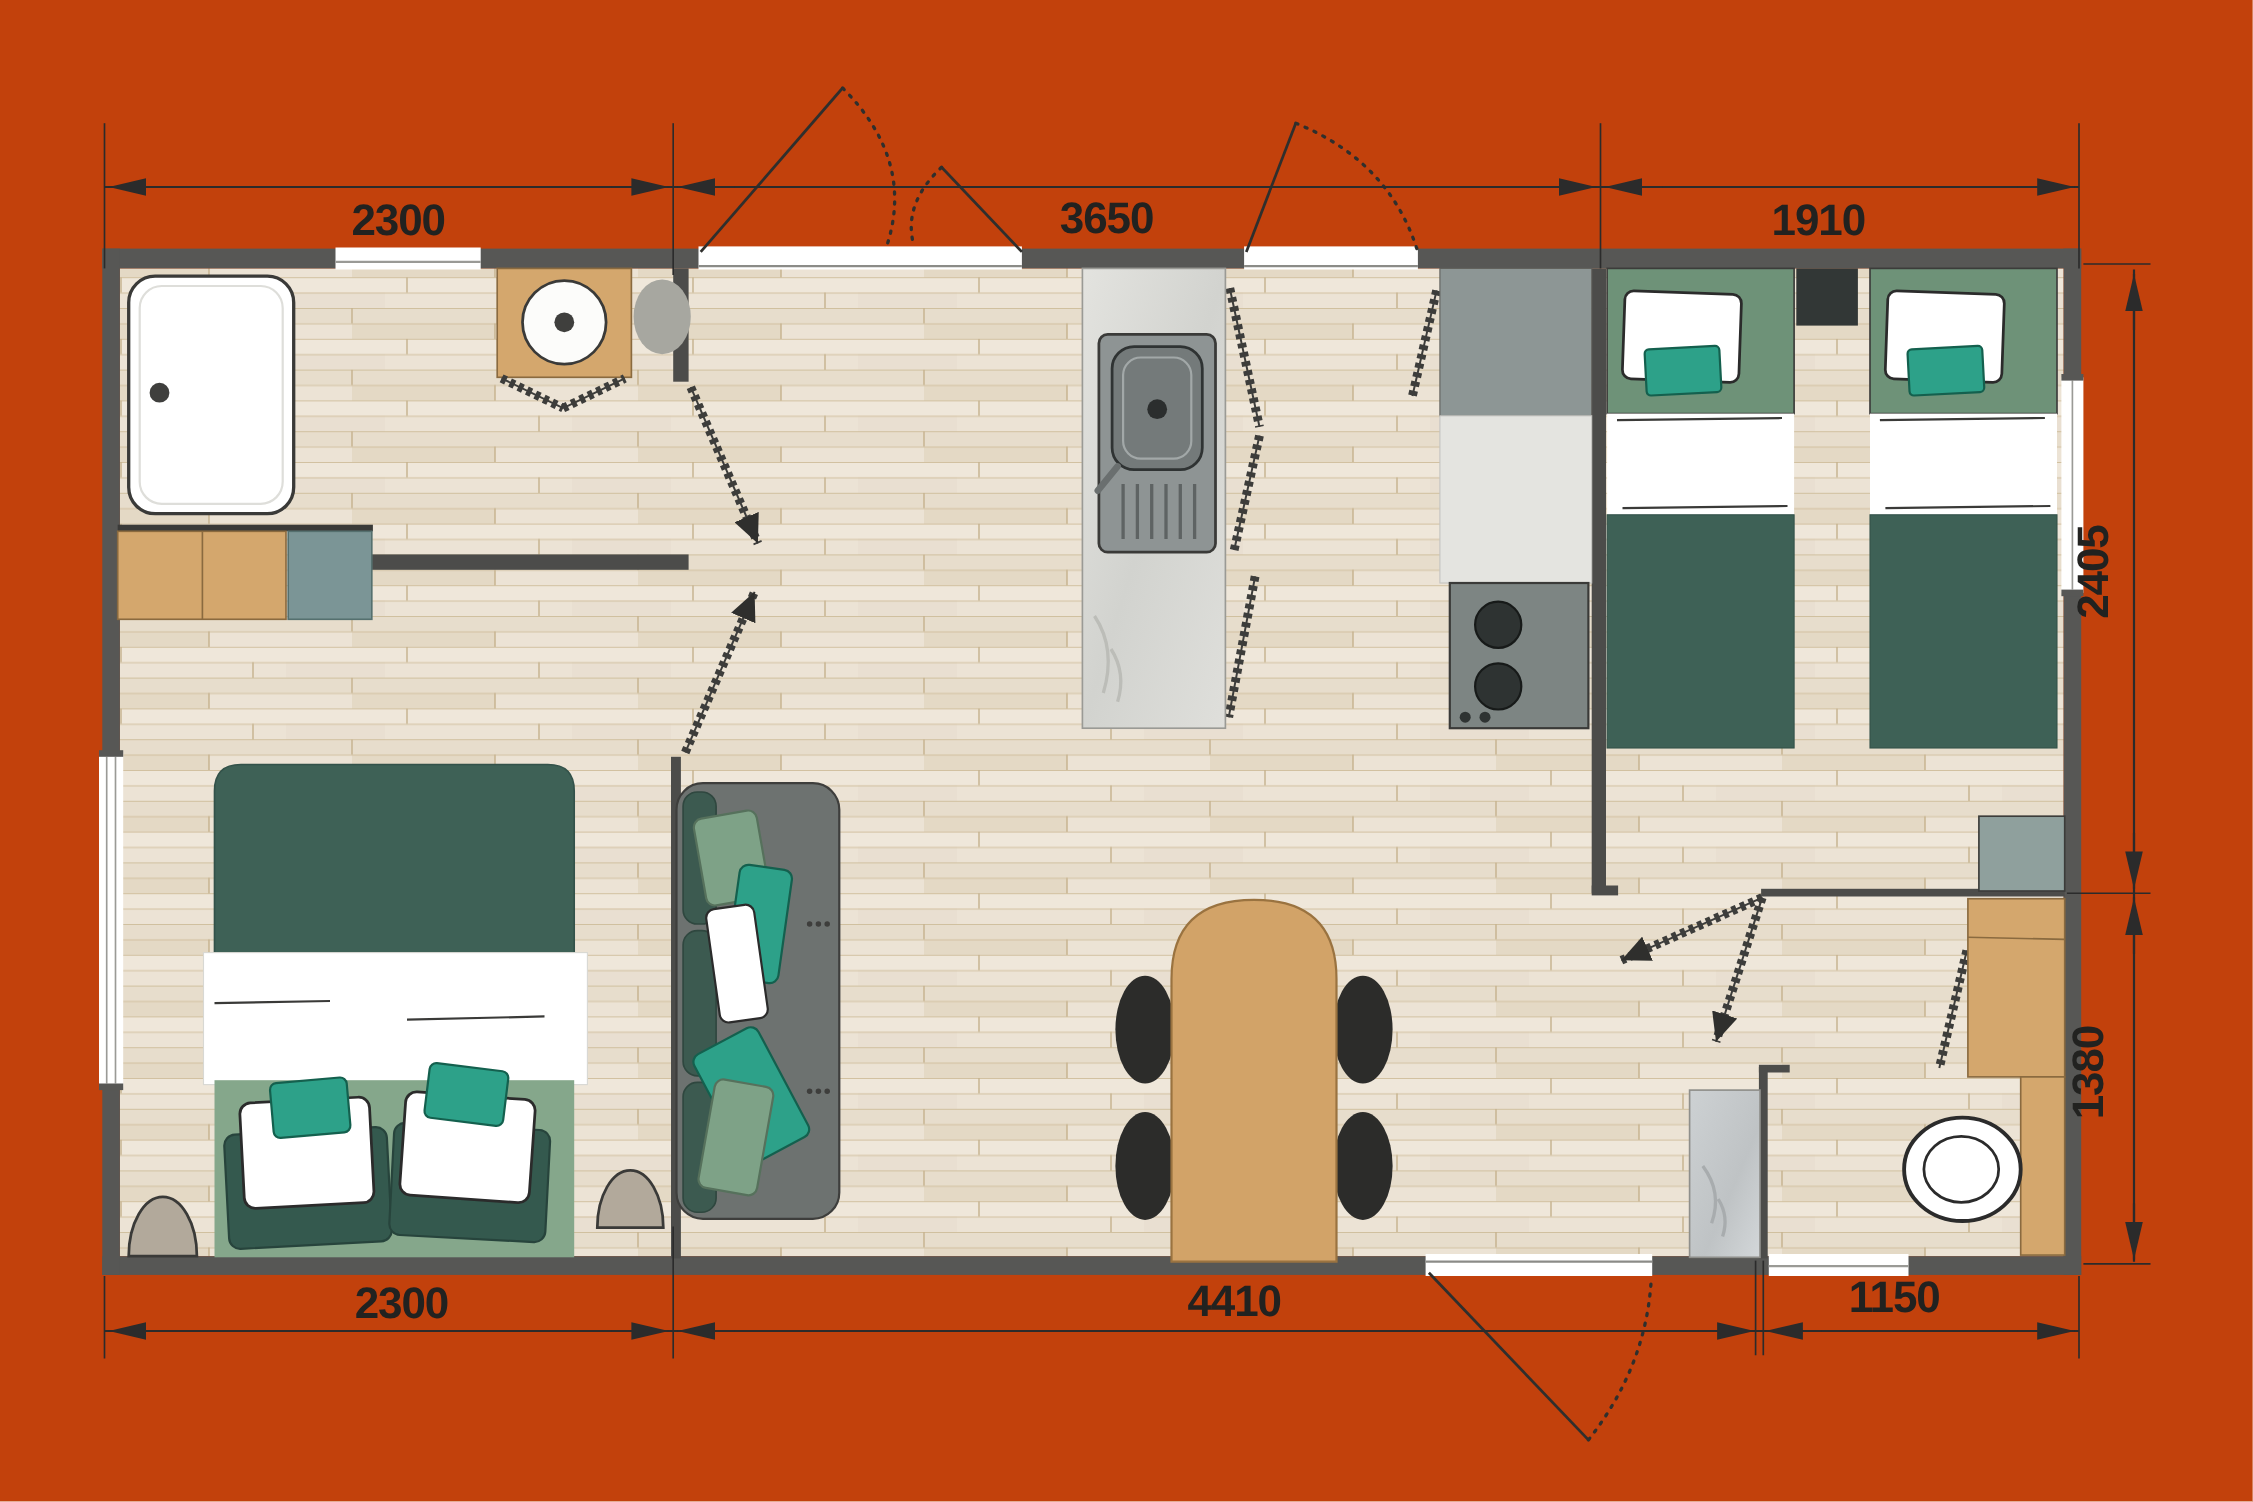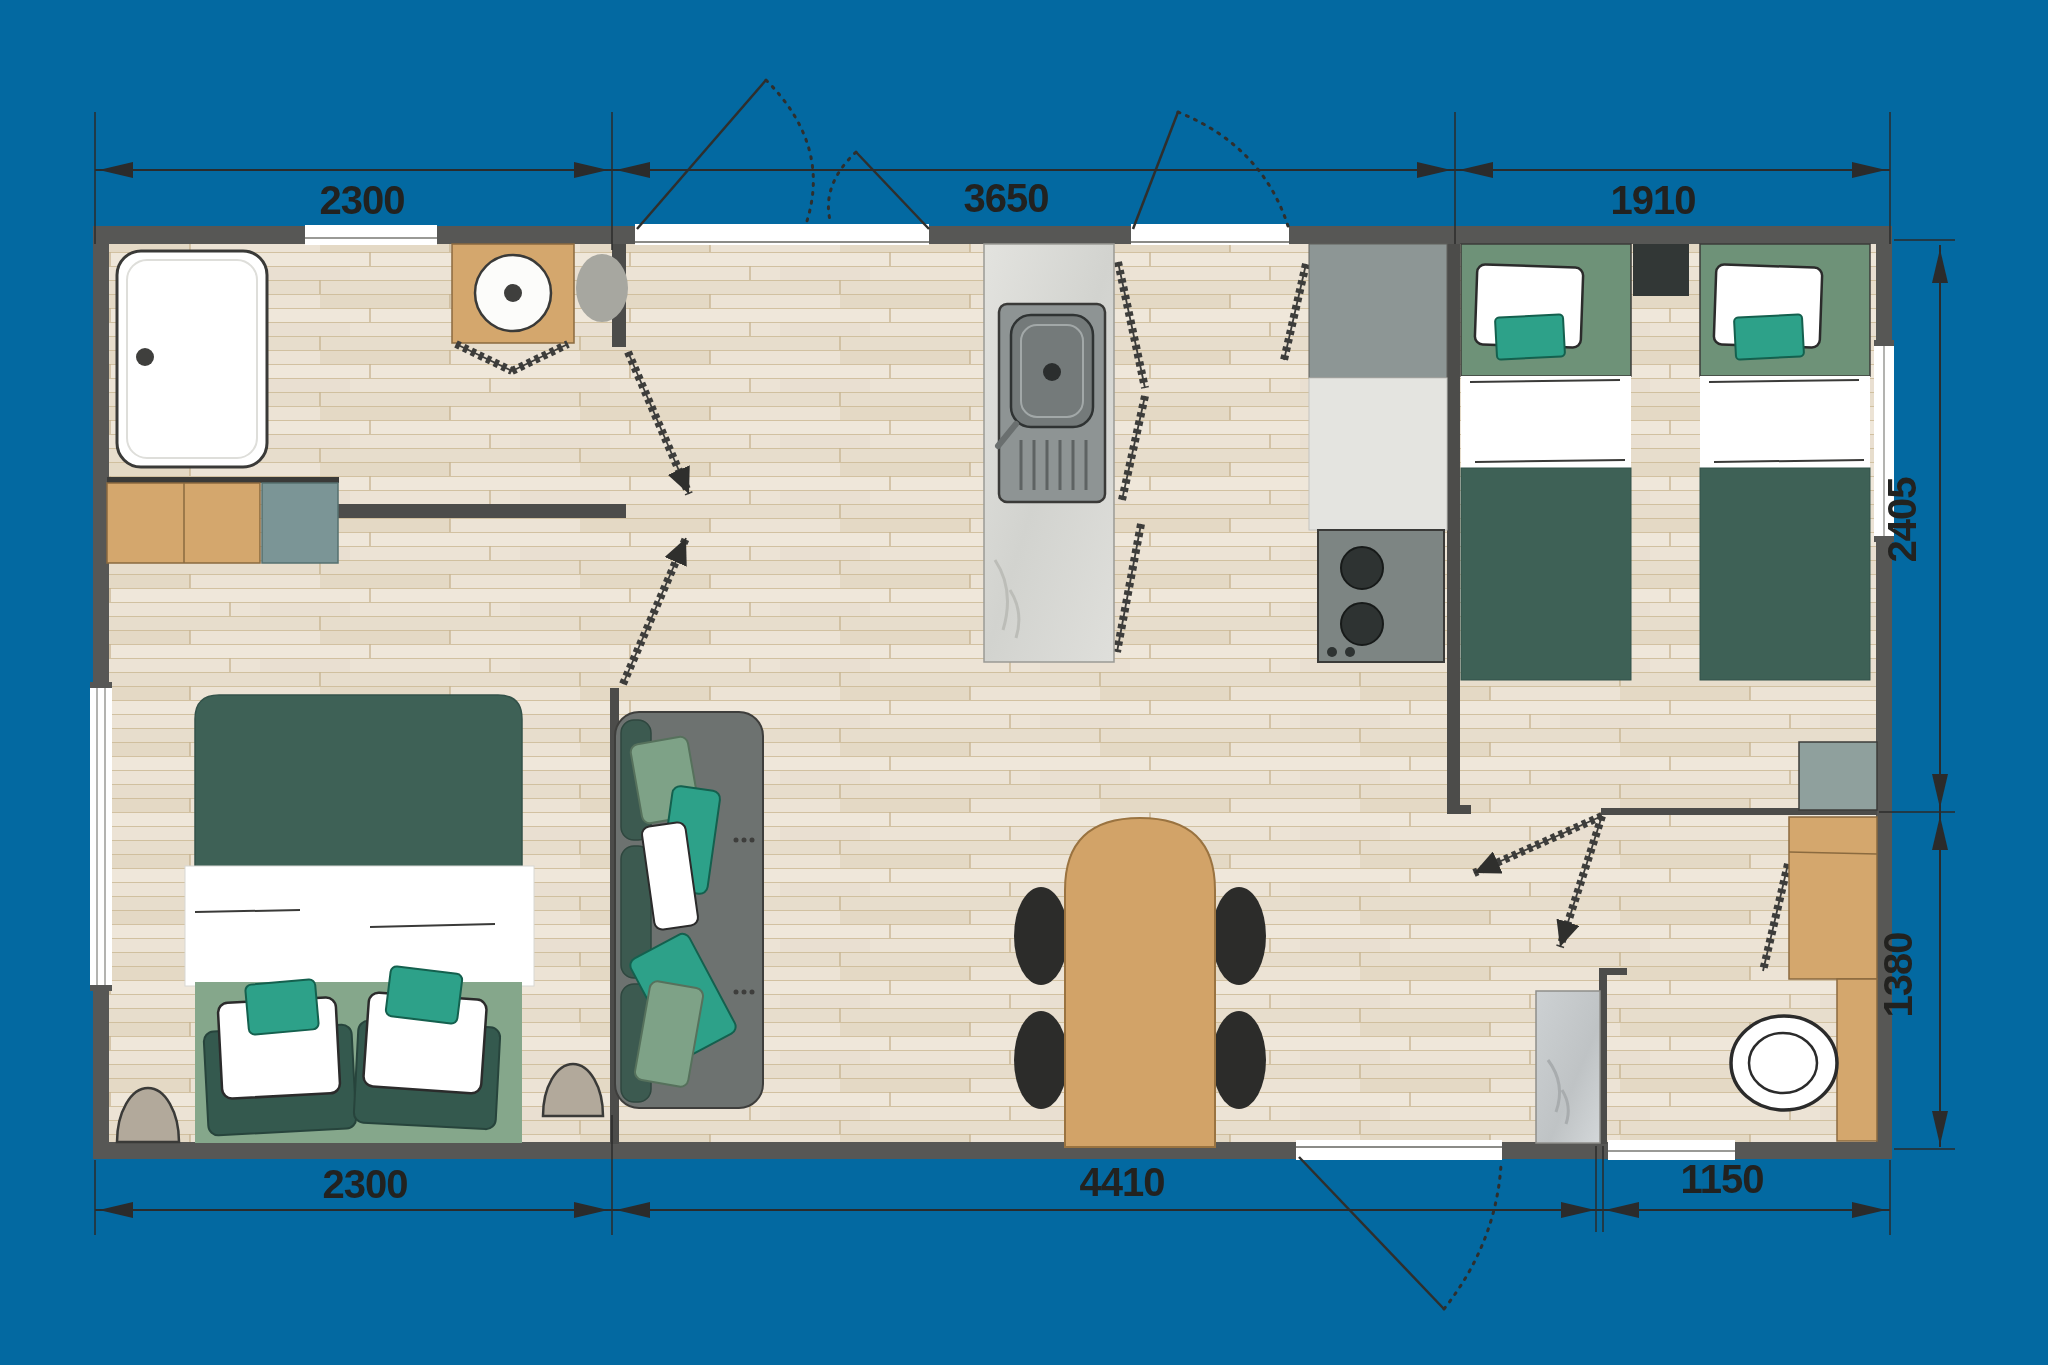--- a/index.html
+++ b/index.html
@@ -1,16 +1,16 @@
 <!DOCTYPE html>
 <html><head>
 <meta charset="utf-8">
 <style>
   html,body{margin:0;padding:0;background:#ffffff;}
-  .stage{position:relative;width:2048px;height:1365px;background:#0369a1;overflow:hidden;
+  .stage{position:relative;width:2048px;height:1365px;background:#c2410c;overflow:hidden;
          font-family:"Liberation Sans", sans-serif;}
   svg{position:absolute;left:0;top:0;}
   .dim-text{font:700 40px "Liberation Sans", sans-serif;fill:#222220;letter-spacing:-1px;}
   .hatch-main{stroke:#3d3d3b;stroke-width:8;stroke-dasharray:4.5 4;fill:none;}
   .hatch-thin{stroke:#3d3d3b;stroke-width:1.8;fill:none;}
   .swing-line{stroke:#2f2f2d;stroke-width:2.5;fill:none;}
   .swing-arc{stroke:#2f2f2d;stroke-width:3;fill:none;stroke-dasharray:2 7;stroke-linecap:round;}
   .dimline{stroke:#2b2b2b;stroke-width:2;fill:none;}
   .extline{stroke:#2b2b2b;stroke-width:1.5;fill:none;}
   .foldline{stroke:#3a3a38;stroke-width:2;fill:none;}

